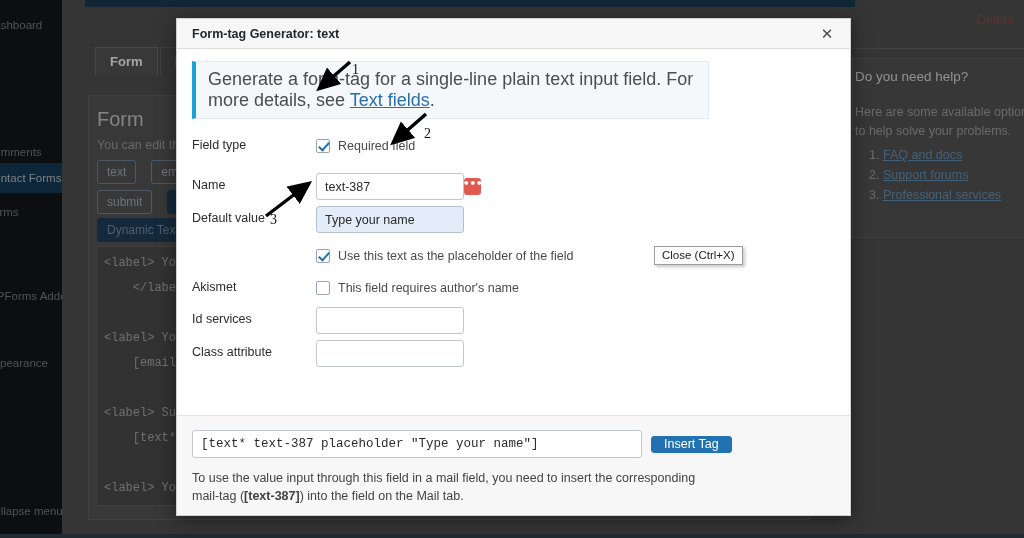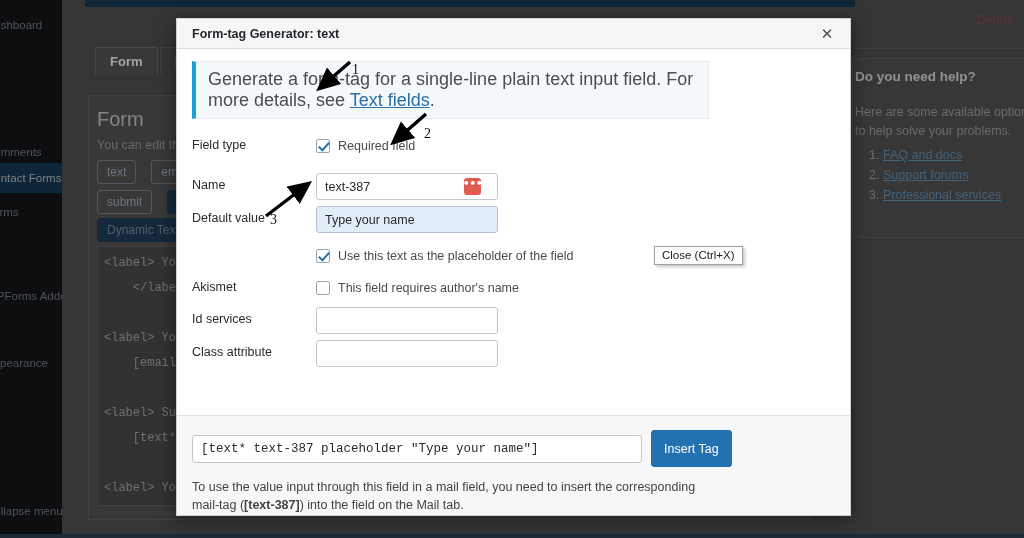--- a/index.html
+++ b/index.html
@@ -150,21 +150,21 @@
   }
   .rs-panel {
     position: absolute; left: 852px; top: 58px;
     width: 180px; height: 180px;
     background: #4d4d4d;
     border: 1px solid #5a5a5a;
     border-right: none;
   }
   .rs-title {
     position: absolute; left: 855px; top: 69px;
-    font-size: 13.5px; font-weight: bold; color: #c9c9c9;
+    font-size: 13.5px; font-weight: normal; color: #c9c9c9;
   }
   .rs-text {
     position: absolute; left: 855px; top: 103px;
     width: 180px;
     font-size: 12.5px; color: #939393; line-height: 19px;
   }
   .rs-list {
     position: absolute; left: 855px; top: 145px;
     margin: 0; padding-left: 28px;
     font-size: 12.5px; color: #939393; line-height: 20px;
@@ -267,21 +267,21 @@
     border: solid #2271b1;
     border-width: 0 2px 2px 0;
     transform: rotate(42deg);
   }
   .check-label {
     font-size: 12.5px;
     color: #4b4b4b;
   }
 
   .txt-input {
-    width: 182px; height: 27px;
+    width: 148px; height: 27px;
     border: 1px solid #c3c7cb;
     border-radius: 3px;
     background: #fff;
     font-size: 12.5px;
     color: #2b2b2b;
     padding: 0 8px;
     font-family: "Liberation Sans", sans-serif;
     outline: none;
     display: block;
   }
@@ -324,21 +324,21 @@
     border-radius: 3px;
     background: #fff;
     font-family: "Liberation Mono", monospace;
     font-size: 12.5px;
     color: #2b2b2b;
     padding: 0 8px;
     outline: none;
   }
   .insert-btn {
     margin-left: 9px;
-    height: 37px;
+    height: 17px;
     background: #2271b1;
     border: 1px solid #2271b1;
     border-radius: 3px;
     color: #fff;
     font-size: 12.5px;
     padding: 0 12px;
     cursor: pointer;
     font-family: "Liberation Sans", sans-serif;
   }
   .foot-note {

